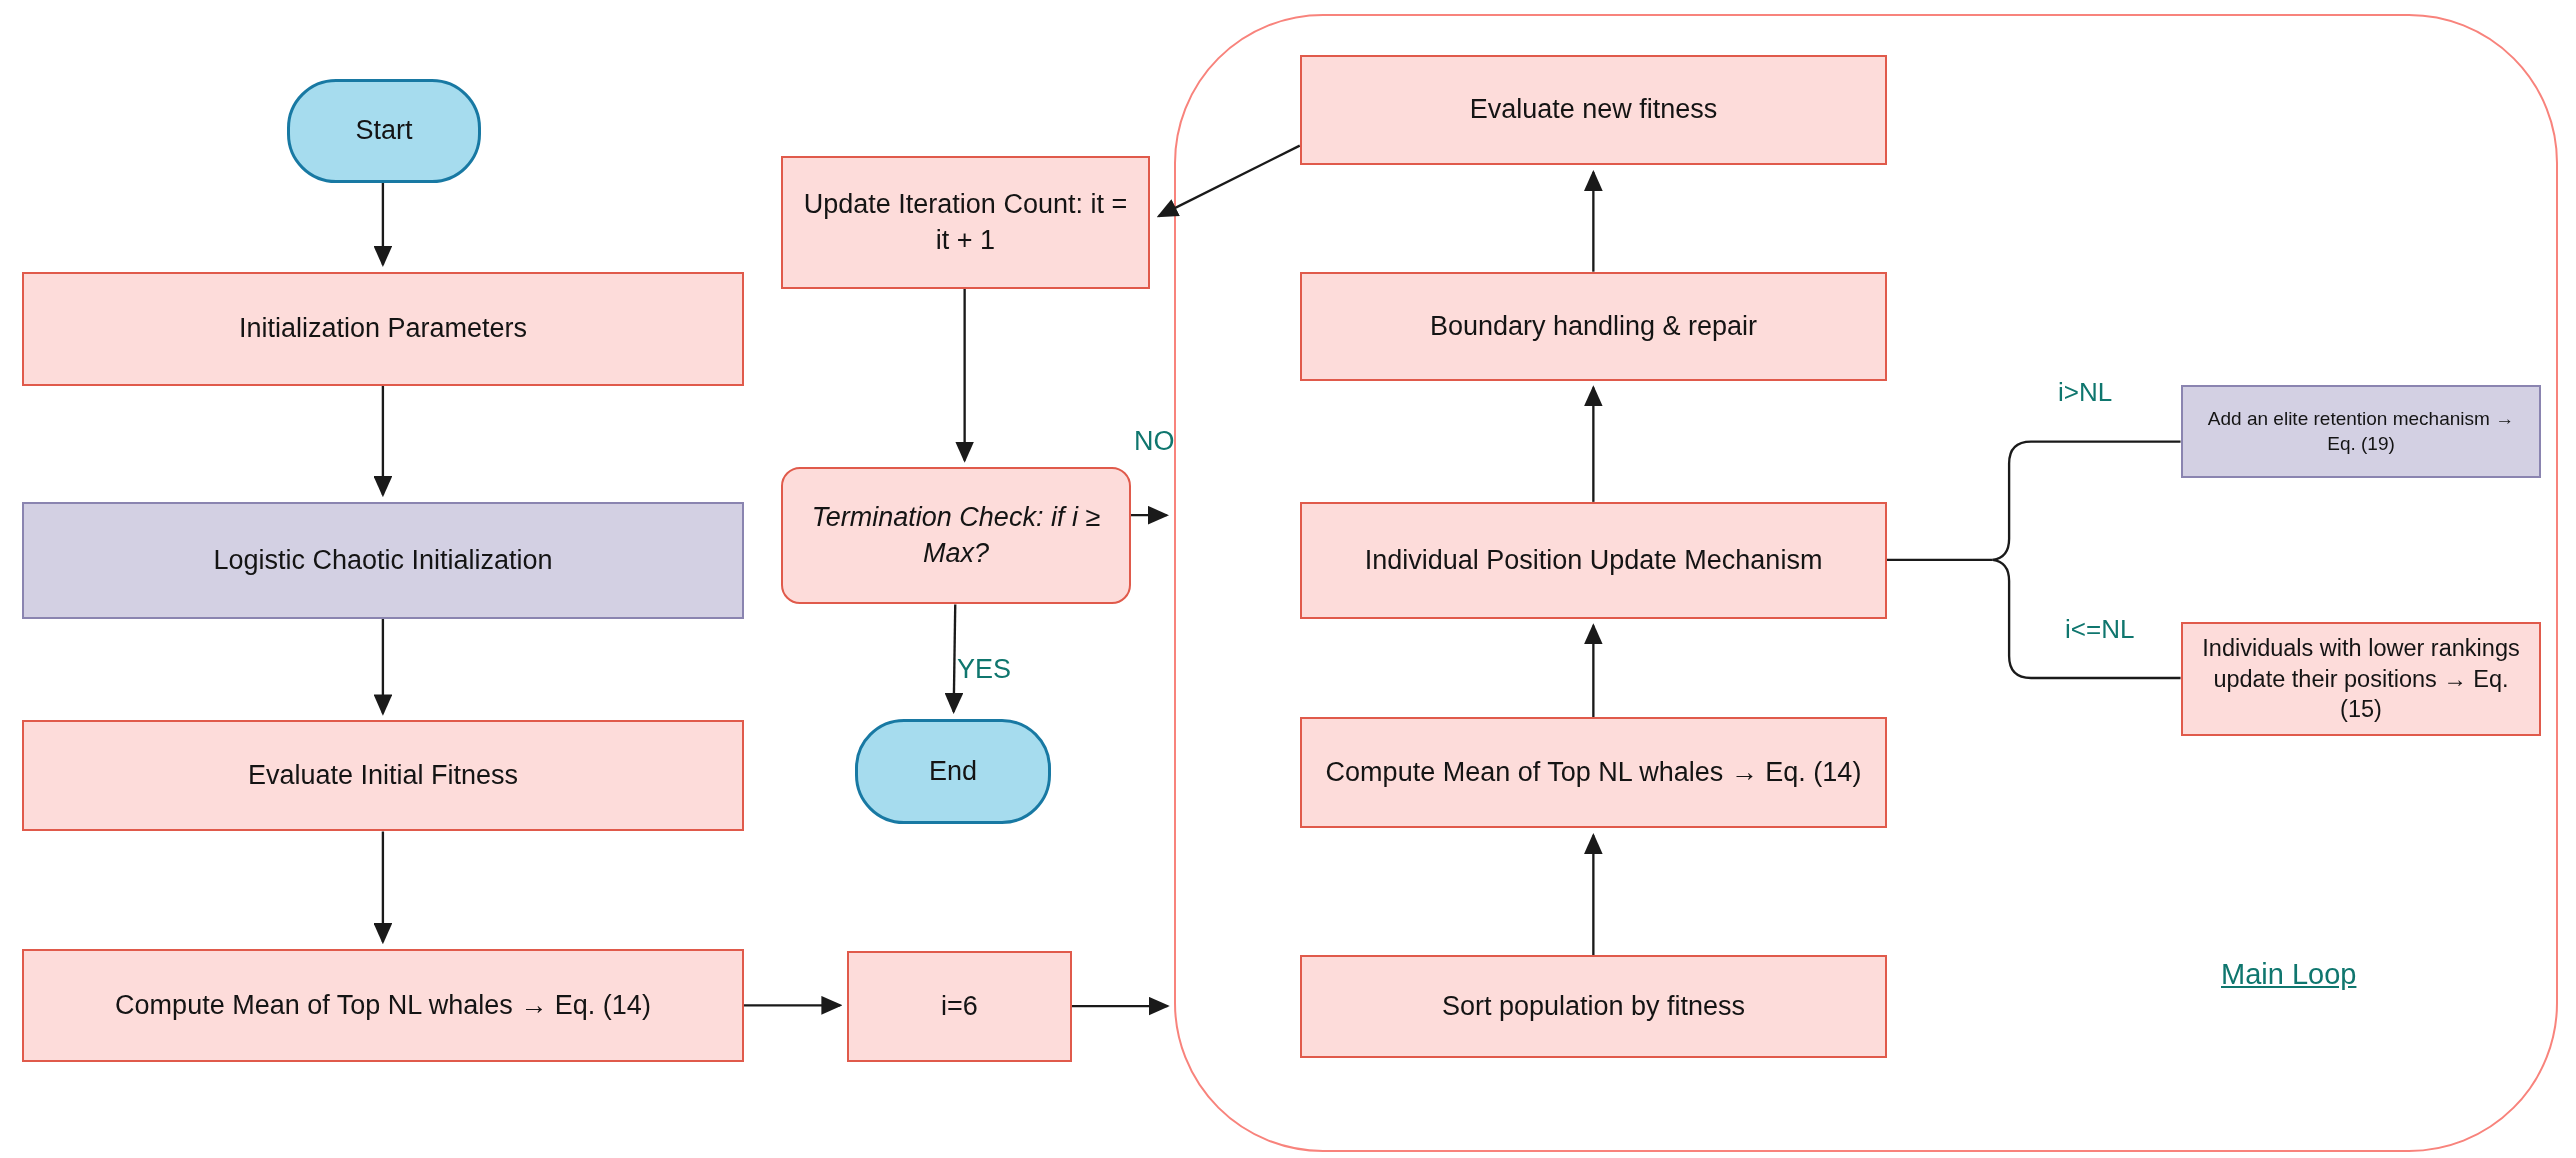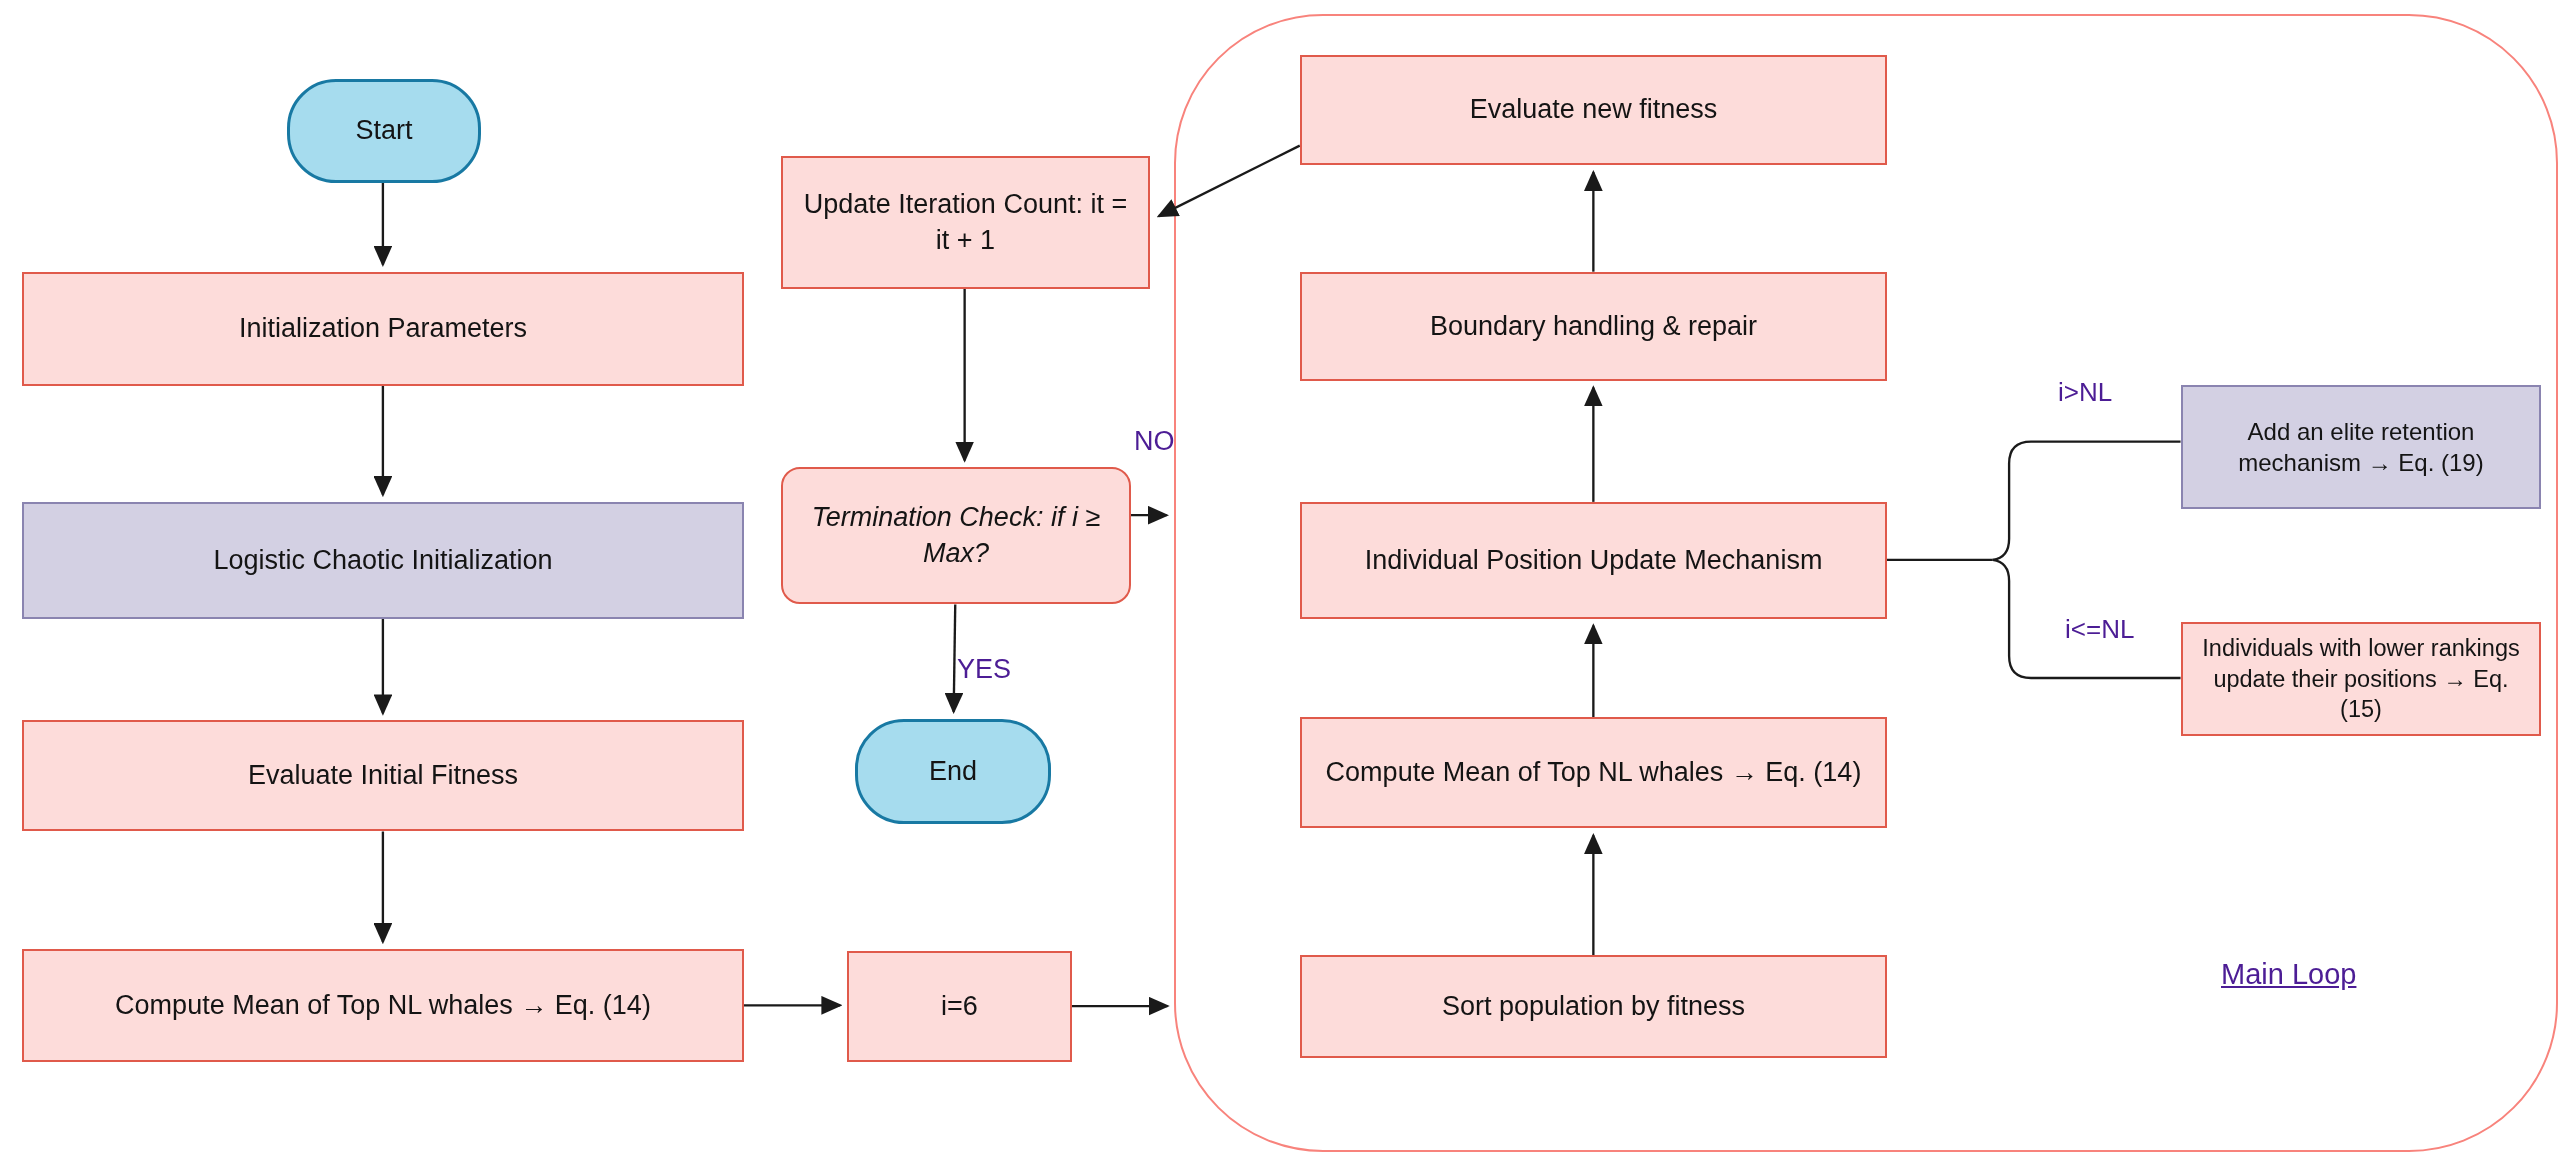--- a/index.html
+++ b/index.html
@@ -10,21 +10,21 @@
   .node{
     position:absolute;display:flex;align-items:center;justify-content:center;
     text-align:center;box-sizing:border-box;font-size:27px;line-height:1.3;
     padding:4.7px 17px;z-index:3;
   }
   .pink{background:#fddcda;border:2.3px solid #e05a4b;}
   .purple{background:#d3d0e3;border:2.3px solid #8a84b0;}
   .terminal{background:#a6dcee;border:3.9px solid #1879a3;border-radius:49px;}
   .rounded{border-radius:19px;font-style:italic;}
   .edge-label{
-    position:absolute;z-index:4;font-size:27px;color:#4c1d95;white-space:nowrap;
+    position:absolute;z-index:4;font-size:27px;color:#0f766e;white-space:nowrap;
   }
   #loop-container{
     position:absolute;left:1174px;top:14px;width:1384px;height:1138px;
     box-sizing:border-box;border:2.3px solid #f8837c;border-radius:149px;
     background:transparent;z-index:1;
   }
   #connectors{position:absolute;left:0;top:0;z-index:2;}
 
   
   #n-start{left:287px;top:63px;width:194px;height:104px;margin-top:16px;}
@@ -34,21 +34,21 @@
   #n-compute-mean-left{left:22px;top:949px;width:722px;height:113px;}
   #n-i-eq-1{left:847px;top:951px;width:225px;height:111px;}
   #n-update-iter{left:781px;top:156px;width:369px;height:133px;}
   #n-termination{left:781px;top:467px;width:350px;height:137px;}
   #n-end{left:855px;top:719px;width:196px;height:105px;}
   #n-eval-new{left:1300px;top:55px;width:587px;height:110px;}
   #n-boundary{left:1300px;top:272px;width:587px;height:109px;}
   #n-ipum{left:1300px;top:502px;width:587px;height:117px;}
   #n-compute-mean-right{left:1300px;top:717px;width:587px;height:111px;}
   #n-sort-pop{left:1300px;top:955px;width:587px;height:103px;}
-  #n-elite{left:2181px;top:385px;width:360px;height:124px;font-size:24px;}
+  #n-elite{left:2181px;top:385px;width:360px;height:93px;font-size:19px;}
   #n-lower-rank{left:2181px;top:622px;width:360px;height:114px;font-size:23.5px;padding:4.7px 11px;}
 
   
   #lbl-no{left:1134px;top:426px;}
   #lbl-yes{left:957px;top:654px;}
   #lbl-i-gt{left:2058px;top:377px;font-size:26px;}
   #lbl-i-le{left:2065px;top:614px;font-size:26px;}
   #lbl-main-loop{left:2221px;top:958px;font-size:29px;text-decoration:underline;}
 </style>
 </head>

